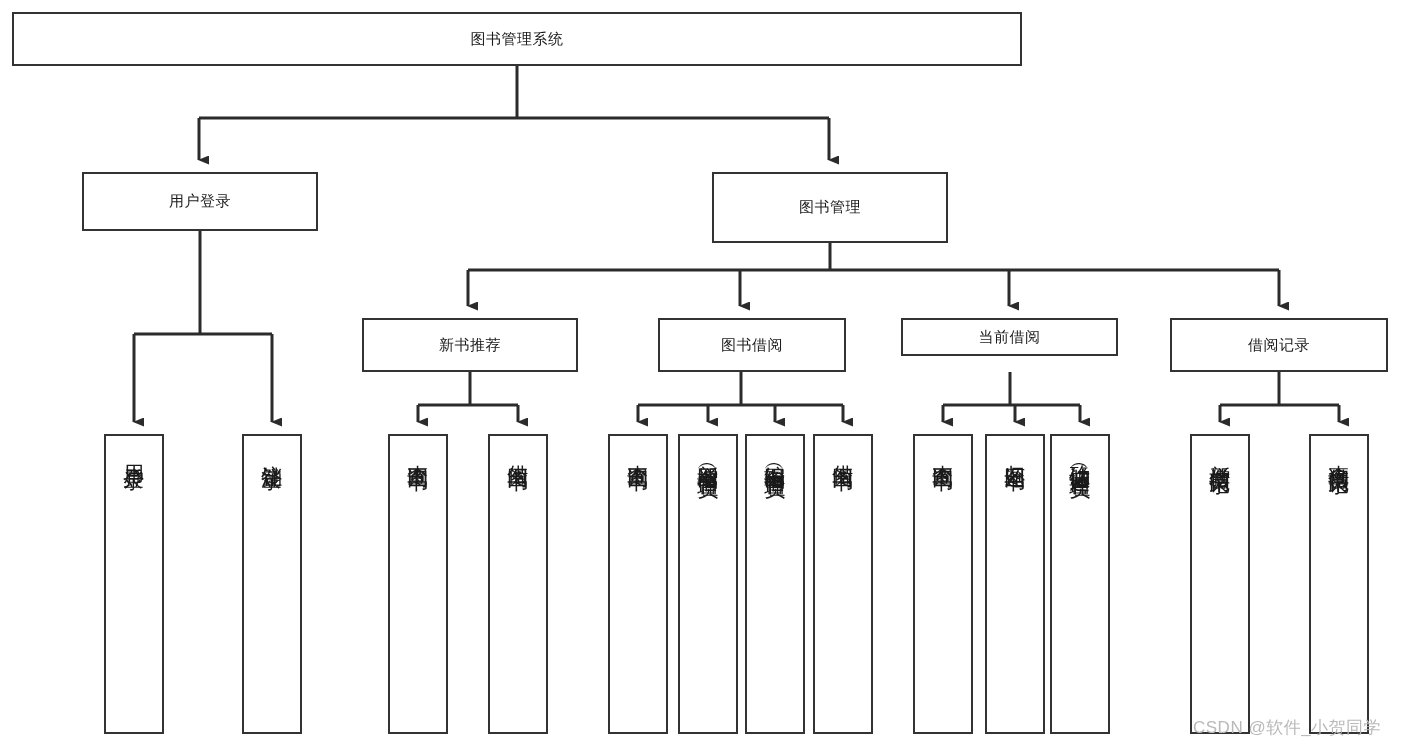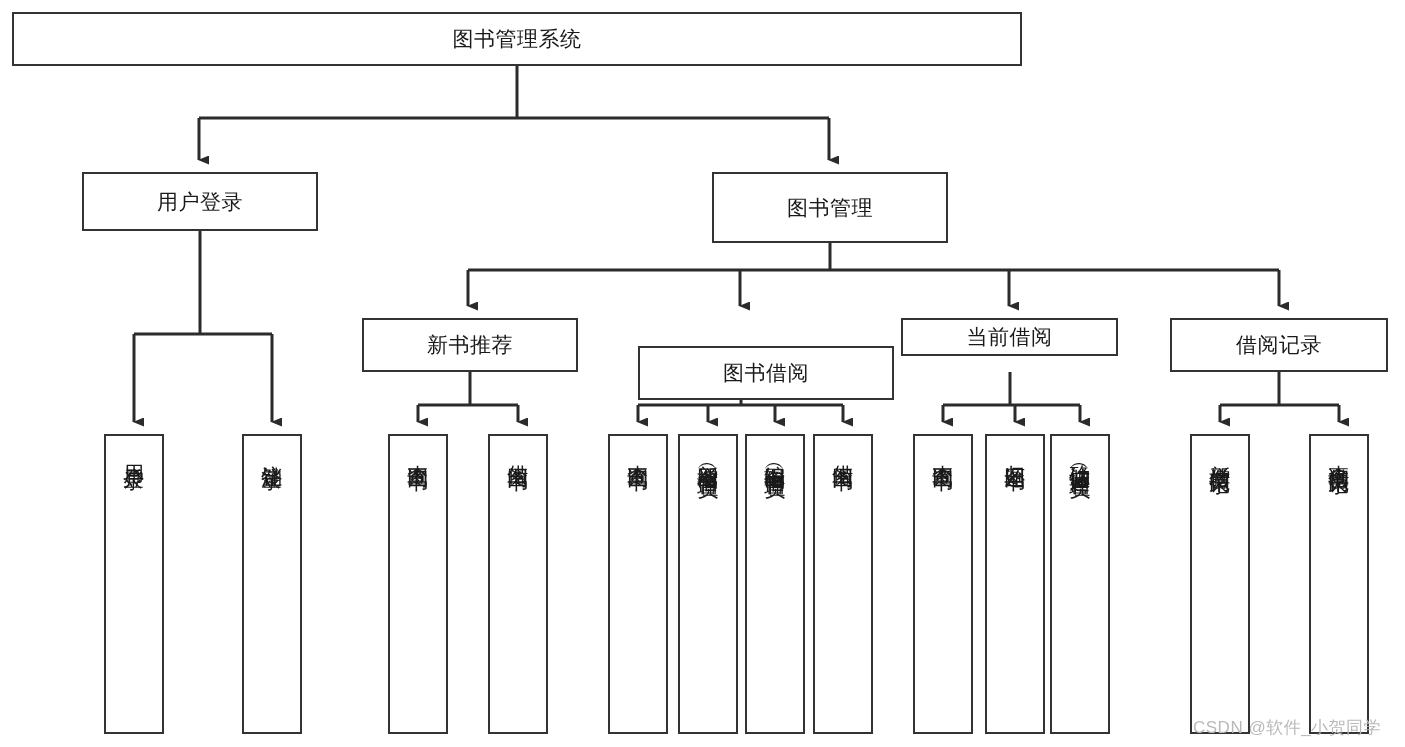--- a/index.html
+++ b/index.html
@@ -37,21 +37,21 @@
     justify-content: center;
     color: #1a1a1a;
   }
   .node-label {
     text-align: center;
     line-height: 1.12;
     letter-spacing: 0.5px;
   }
   .node.horizontal .node-label {
     writing-mode: horizontal-tb;
-    font-size: 21px;
+    font-size: 15px;
   }
   .node.vertical {
     align-items: flex-start;
     justify-content: center;
     padding-top: 12px;
   }
   .node.vertical .node-label {
     writing-mode: vertical-rl;
     text-orientation: upright;
     font-size: 21px;
@@ -141,21 +141,21 @@
   <div class="node horizontal" style="left:82px; top:172px; width:236px; height:59px;">
     <span class="node-label">用户登录</span>
   </div>
   <div class="node horizontal" style="left:712px; top:172px; width:236px; height:71px;">
     <span class="node-label">图书管理</span>
   </div>
 
   <div class="node horizontal" style="left:362px; top:318px; width:216px; height:54px;">
     <span class="node-label">新书推荐</span>
   </div>
-  <div class="node horizontal" style="left:638px; top:318px; width:256px; height:54px;margin-top:28px;">
+  <div class="node horizontal" style="left:658px; top:318px; width:188px; height:54px;">
     <span class="node-label">图书借阅</span>
   </div>
   <div class="node horizontal" style="left:901px; top:318px; width:217px; height:38px;">
     <span class="node-label">当前借阅</span>
   </div>
   <div class="node horizontal" style="left:1170px; top:318px; width:218px; height:54px;">
     <span class="node-label">借阅记录</span>
   </div>
 
   <div class="node vertical" style="left:104px; top:434px; width:60px; height:300px;">

